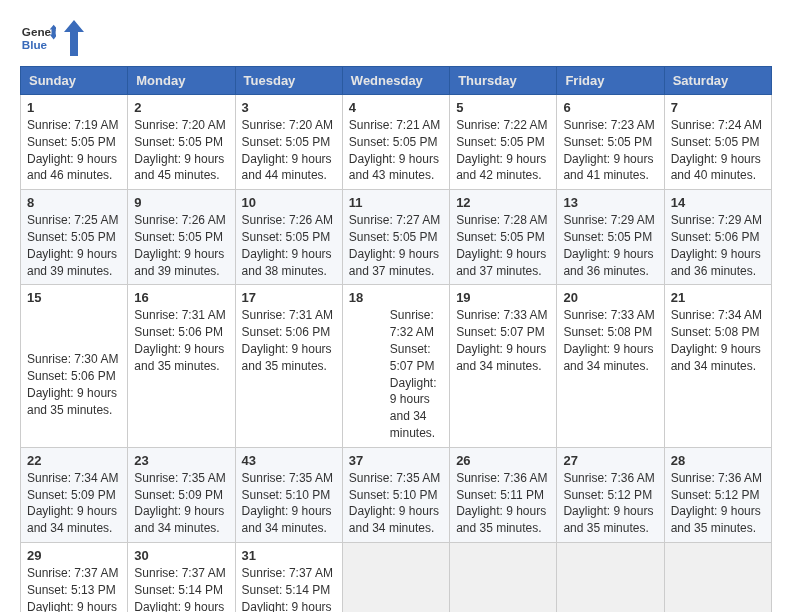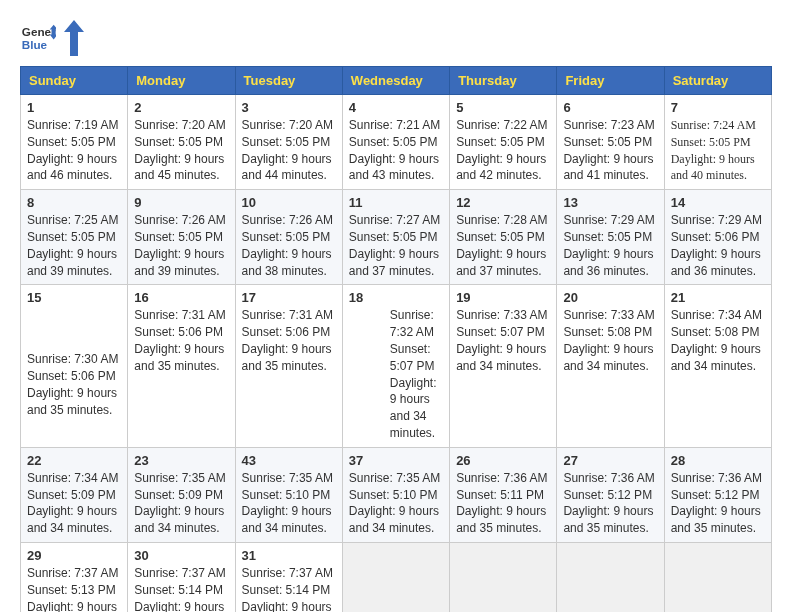--- a/index.html
+++ b/index.html
@@ -43,21 +43,21 @@
       font-size: 16px;
       color: #555;
     }
     .calendar {
       width: 100%;
       border-collapse: collapse;
       font-size: 11px;
     }
     .calendar thead tr th {
       background-color: #3a6bba;
-      color: #fde047;
+      color: #e5e5e5;
       padding: 6px 8px;
       text-align: left;
       font-size: 13px;
       font-weight: bold;
       border: 1px solid #2a5aa0;
     }
     .calendar tbody tr td {
       border: 1px solid #ccc;
       vertical-align: top;
       padding: 5px 6px;
@@ -153,21 +153,21 @@
 Daylight: 9 hours and 42 minutes.</div>
         </td>
         <td>
           <span class="day-number">6</span>
           <div class="day-info" style="white-space: pre-line;">Sunrise: 7:23 AM
 Sunset: 5:05 PM
 Daylight: 9 hours and 41 minutes.</div>
         </td>
         <td>
           <span class="day-number">7</span>
-          <div class="day-info" style="white-space: pre-line; font-family: Liberation Serif, serif;">Sunrise: 7:24 AM
+          <div class="day-info" style="white-space: pre-line;">Sunrise: 7:24 AM
 Sunset: 5:05 PM
 Daylight: 9 hours and 40 minutes.</div>
         </td>
       </tr>
       <tr>
         <td>
           <span class="day-number">8</span>
           <div class="day-info" style="white-space: pre-line;">Sunrise: 7:25 AM
 Sunset: 5:05 PM
 Daylight: 9 hours and 39 minutes.</div>

